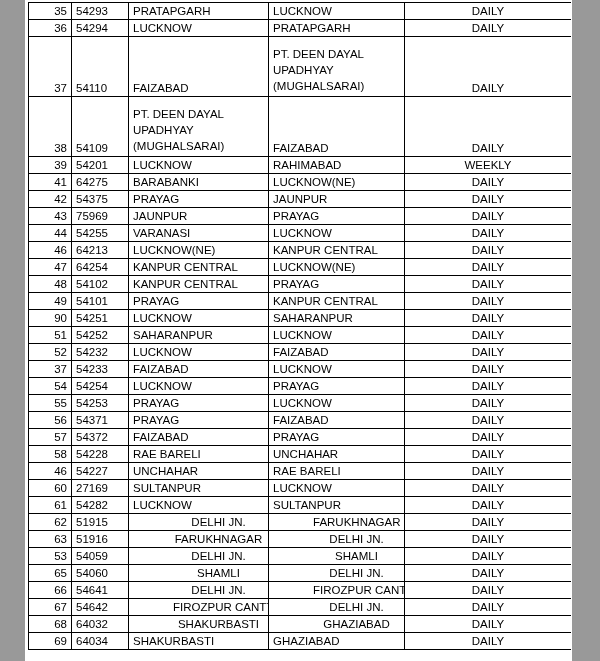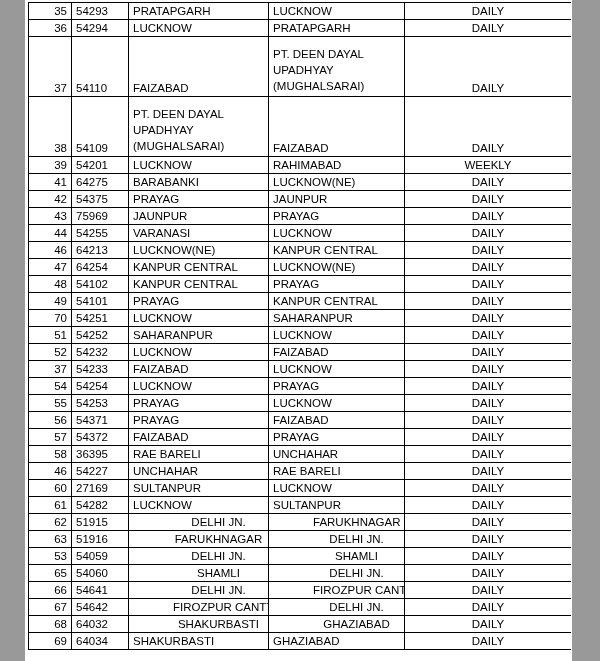--- a/index.html
+++ b/index.html
@@ -178,21 +178,21 @@
           <td class="freq">DAILY</td>
         </tr>
         <tr>
           <td class="sno">49</td>
           <td class="tno">54101</td>
           <td class="from">PRAYAG</td>
           <td class="to">KANPUR CENTRAL</td>
           <td class="freq">DAILY</td>
         </tr>
         <tr>
-          <td class="sno">70</td>
+          <td class="sno">90</td>
           <td class="tno">54251</td>
           <td class="from">LUCKNOW</td>
           <td class="to">SAHARANPUR</td>
           <td class="freq">DAILY</td>
         </tr>
         <tr>
           <td class="sno">51</td>
           <td class="tno">54252</td>
           <td class="from">SAHARANPUR</td>
           <td class="to">LUCKNOW</td>
@@ -235,21 +235,21 @@
         </tr>
         <tr>
           <td class="sno">57</td>
           <td class="tno">54372</td>
           <td class="from">FAIZABAD</td>
           <td class="to">PRAYAG</td>
           <td class="freq">DAILY</td>
         </tr>
         <tr>
           <td class="sno">58</td>
-          <td class="tno">36395</td>
+          <td class="tno">54228</td>
           <td class="from">RAE BARELI</td>
           <td class="to">UNCHAHAR</td>
           <td class="freq">DAILY</td>
         </tr>
         <tr>
           <td class="sno">46</td>
           <td class="tno">54227</td>
           <td class="from">UNCHAHAR</td>
           <td class="to">RAE BARELI</td>
           <td class="freq">DAILY</td>

